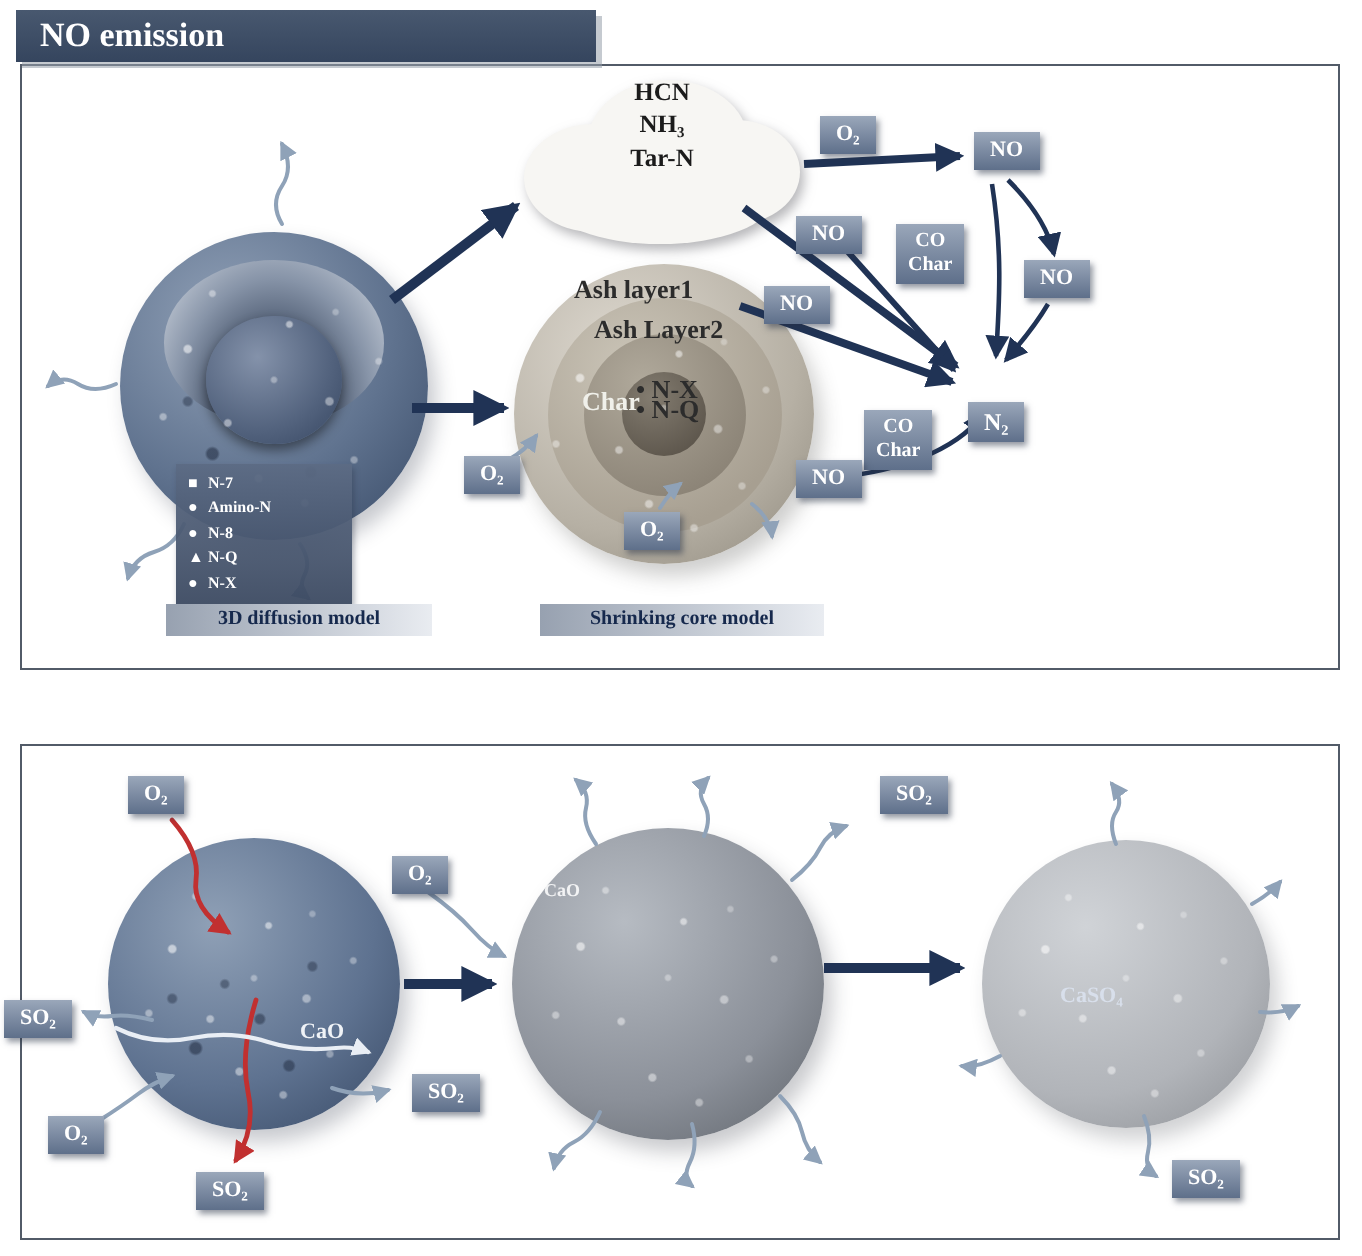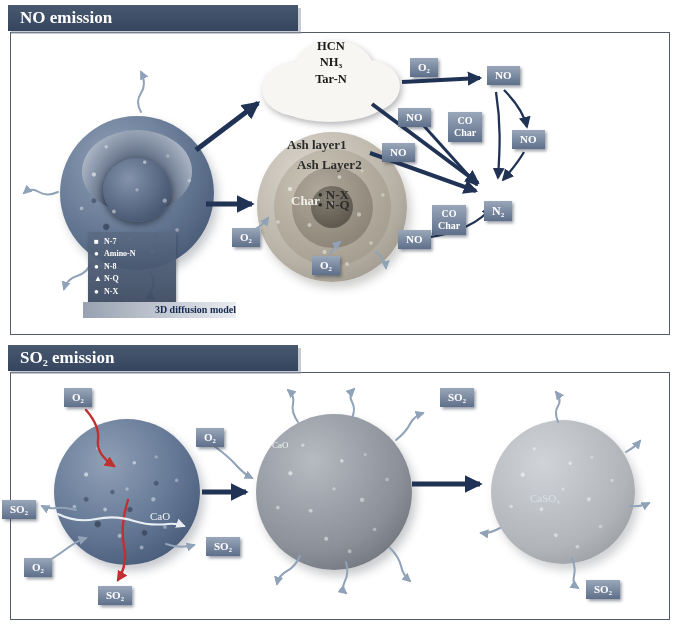--- a/index.html
+++ b/index.html
@@ -112,21 +112,21 @@
   }
   .cloud { position:absolute; left:256px; top:38px; width:150px; height:90px; z-index:2;
     filter:drop-shadow(2px 3px 3px rgba(110,110,115,.5)); }
   .cloud .p { position:absolute; background:#f7f6f3; border-radius:50%; }
   .cloudtext {
     position:absolute; inset:0; z-index:2; display:flex; flex-direction:column;
     align-items:center; justify-content:flex-start; font-weight:bold; color:#1b1b1b;
     font-size:12.5px; line-height:1.3;
   }
   .slabel { position:absolute; z-index:4; font-size:13px; font-weight:bold; color:#2c2c2c; white-space:nowrap; }
-  .wlabel { position:absolute; z-index:4; font-weight:normal; white-space:nowrap; }
+  .wlabel { position:absolute; z-index:4; font-weight:bold; white-space:nowrap; }
 </style>
 </head>
 <body>
 
 <div class="canvas">
 
   <div class="hdr" style="top:5px;">NO emission</div>
   <div class="panelbox" style="top:32px;height:303px;"></div>
 
   <div class="sphere blue1 speckled craters">
@@ -158,41 +158,41 @@
   <div class="slabel" style="left:318px;top:197px;font-family:Liberation Serif, serif;">• N-Q</div>
 
   <div class="legendbox" style="left:88px;top:232px;width:76px;">
     <div><span class="m">■</span><span>N-7</span></div>
     <div><span class="m">●</span><span>Amino-N</span></div>
     <div><span class="m">●</span><span>N-8</span></div>
     <div><span class="m">▲</span><span>N-Q</span></div>
     <div><span class="m">●</span><span>N-X</span></div>
   </div>
 
-  <div class="modelbar" style="left:83px;top:302px;width:153px;text-align:right;">3D diffusion model</div>
+  <div class="modelbar" style="left:83px;top:302px;width:133px;">3D diffusion model</div>
+  <div class="modelbar" style="left:270px;top:302px;width:142px;">Shrinking core model</div>
 
   <div class="badge" style="left:410px;top:58px;">O₂</div>
   <div class="badge" style="left:487px;top:66px;">NO</div>
   <div class="badge" style="left:398px;top:108px;">NO</div>
   <div class="badge two" style="left:448px;top:112px;">
     <div>CO</div>
     <div>Char</div>
   </div>
   <div class="badge" style="left:512px;top:130px;">NO</div>
   <div class="badge" style="left:382px;top:143px;">NO</div>
   <div class="badge" style="left:484px;top:182px;font-size:12px;margin-top:19px;">N₂</div>
   <div class="badge two" style="left:432px;top:205px;">
     <div>CO</div>
     <div>Char</div>
   </div>
   <div class="badge" style="left:398px;top:230px;">NO</div>
   <div class="badge" style="left:232px;top:228px;">O₂</div>
   <div class="badge" style="left:312px;top:256px;">O₂</div>
 
-  <div class="hdr" style="top:345px;">SO₂ emission</div>
   <div class="panelbox" style="top:372px;height:248px;"></div>
 
   <div class="sphere blue2 speckled craters"></div>
   <div class="sphere gray1 speckled"></div>
   <div class="sphere light1 speckled"></div>
 
 
   <div class="badge" style="left:64px;top:388px;">O₂</div>
   <div class="badge" style="left:196px;top:428px;">O₂</div>
   <div class="badge" style="left:2px;top:500px;">SO₂</div>

